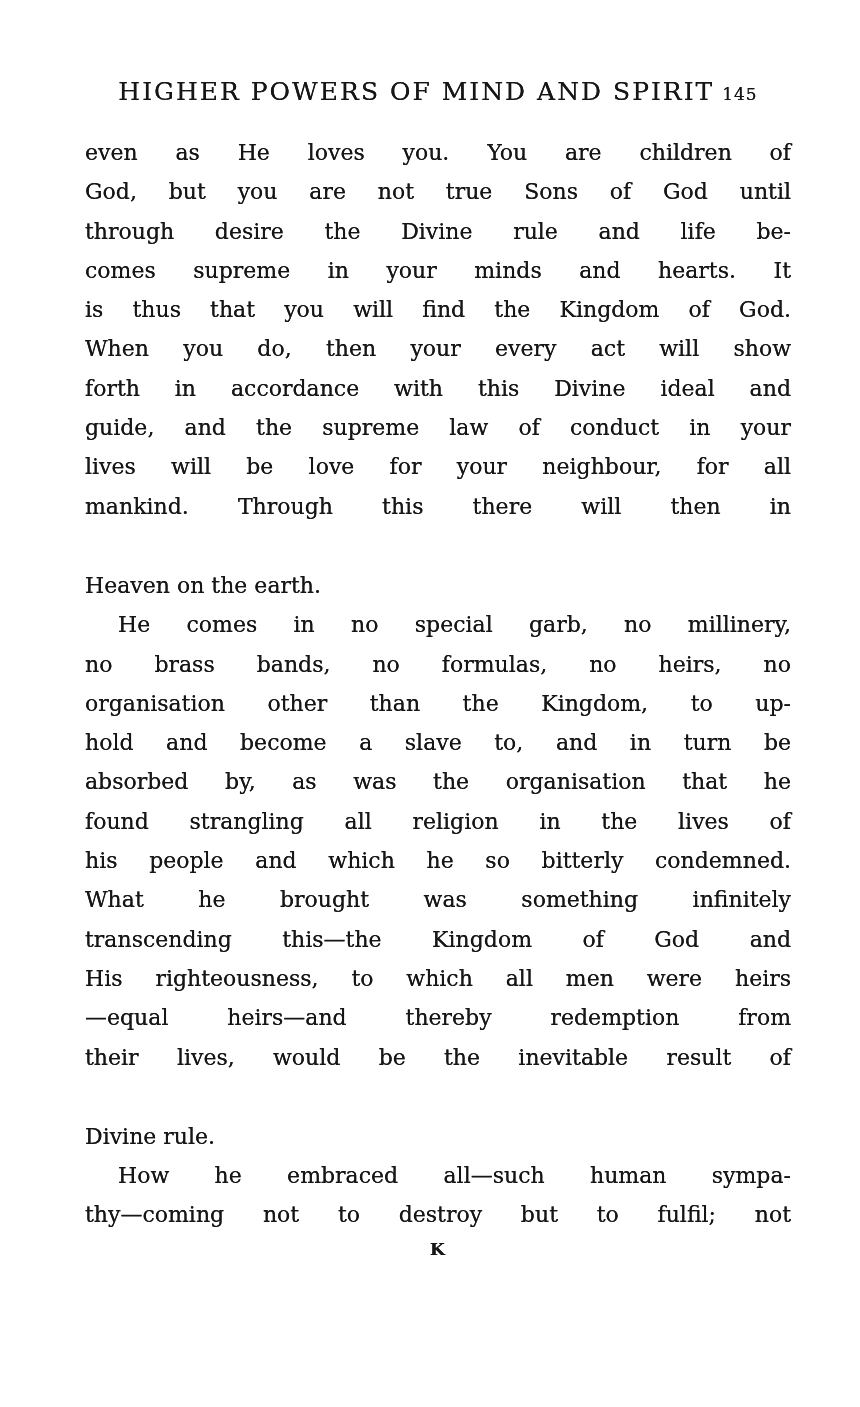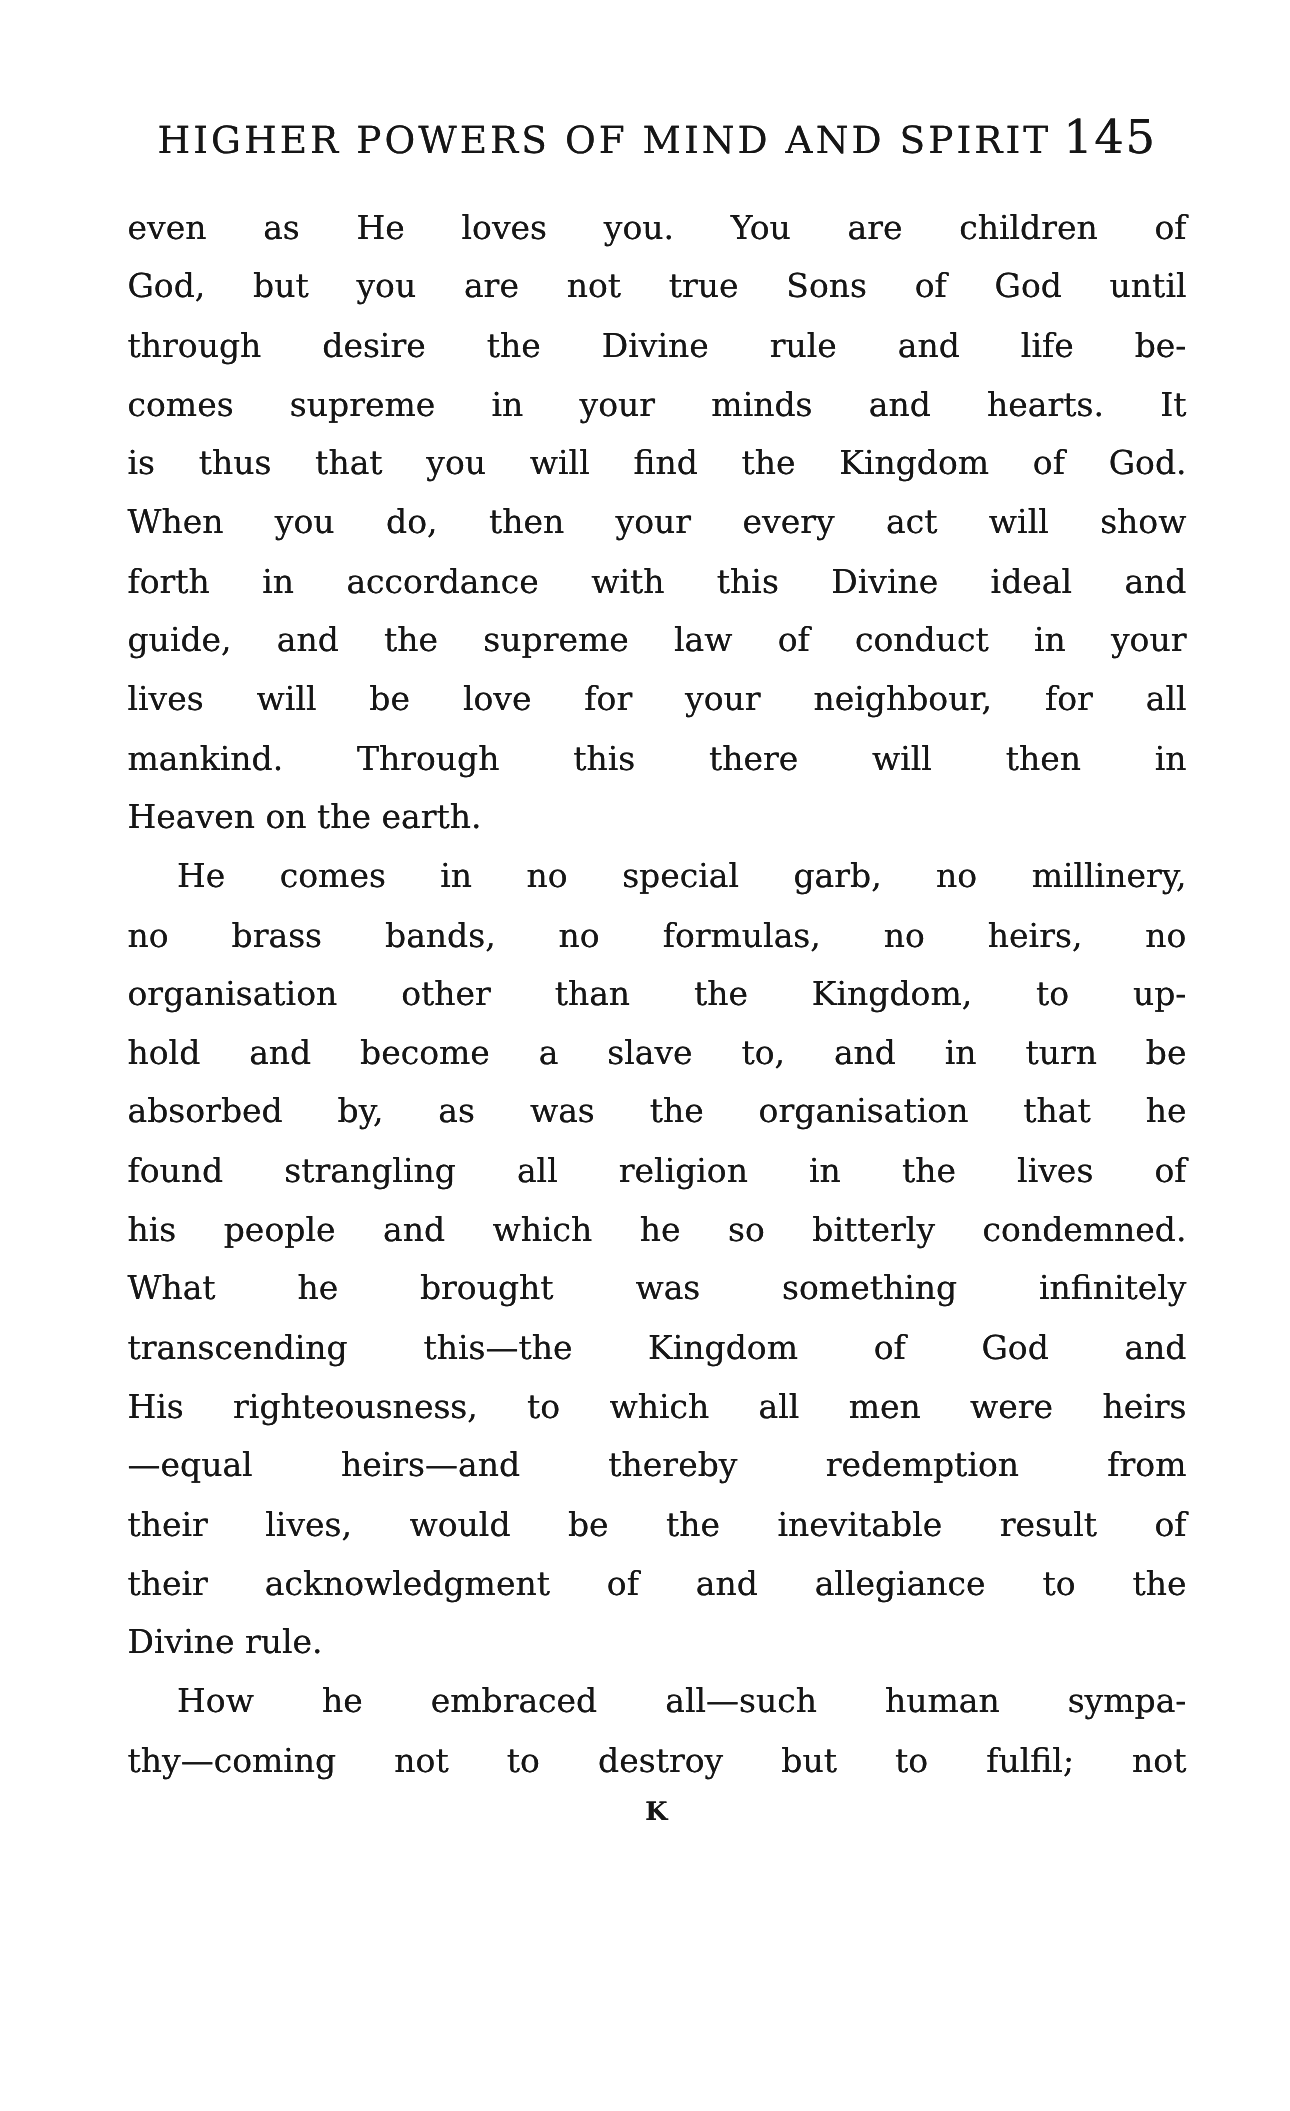--- a/index.html
+++ b/index.html
@@ -27,38 +27,39 @@
     justify-content: center;
     align-items: baseline;
     font-size: 25px;
     line-height: 28px;
     letter-spacing: 2px;
     white-space: nowrap;
     text-shadow: 0 0 0.4px rgba(0,0,0,0.85);
   }
   .header .pagenum {
     margin-left: 8px;
-    font-size: 31px;
+    font-size: 17px;
     letter-spacing: 1px;
   }
   .body {
     margin-top: 25px;
   }
   .line {
     font-size: 22px;
     line-height: 39.3px;
     height: 39.3px;
     text-align: justify;
     text-align-last: justify;
     white-space: normal;
     text-shadow: 0 0 0.4px rgba(0,0,0,0.85);
   }
   .line.noj {
     text-align: left;
     text-align-last: left;
+    margin-top: 40px;
   }
   .line.indent {
     text-indent: 33px;
   }
   .sig {
     margin-top: 4px;
     text-align: center;
     font-size: 17px;
     font-weight: bold;
     letter-spacing: 1px;
@@ -94,21 +95,20 @@
           <div class="line">organisation other than the Kingdom, to up-</div>
           <div class="line">hold and become a slave to, and in turn be</div>
           <div class="line">absorbed by, as was the organisation that he</div>
           <div class="line">found strangling all religion in the lives of</div>
           <div class="line">his people and which he so bitterly condemned.</div>
           <div class="line">What he brought was something infinitely</div>
           <div class="line">transcending this—the Kingdom of God and</div>
           <div class="line">His righteousness, to which all men were heirs</div>
           <div class="line">—equal heirs—and thereby redemption from</div>
           <div class="line">their lives, would be the inevitable result of</div>
-          <div class="line">their acknowledgment of and allegiance to the</div>
           <div class="line noj">Divine rule.</div>
         </div>
         <div>
           <div class="line indent">How he embraced all—such human sympa-</div>
           <div class="line">thy—coming not to destroy but to fulfil; not</div>
         </div>
       </div>
     <div class="sig">K</div>
   </div>
 </div>

